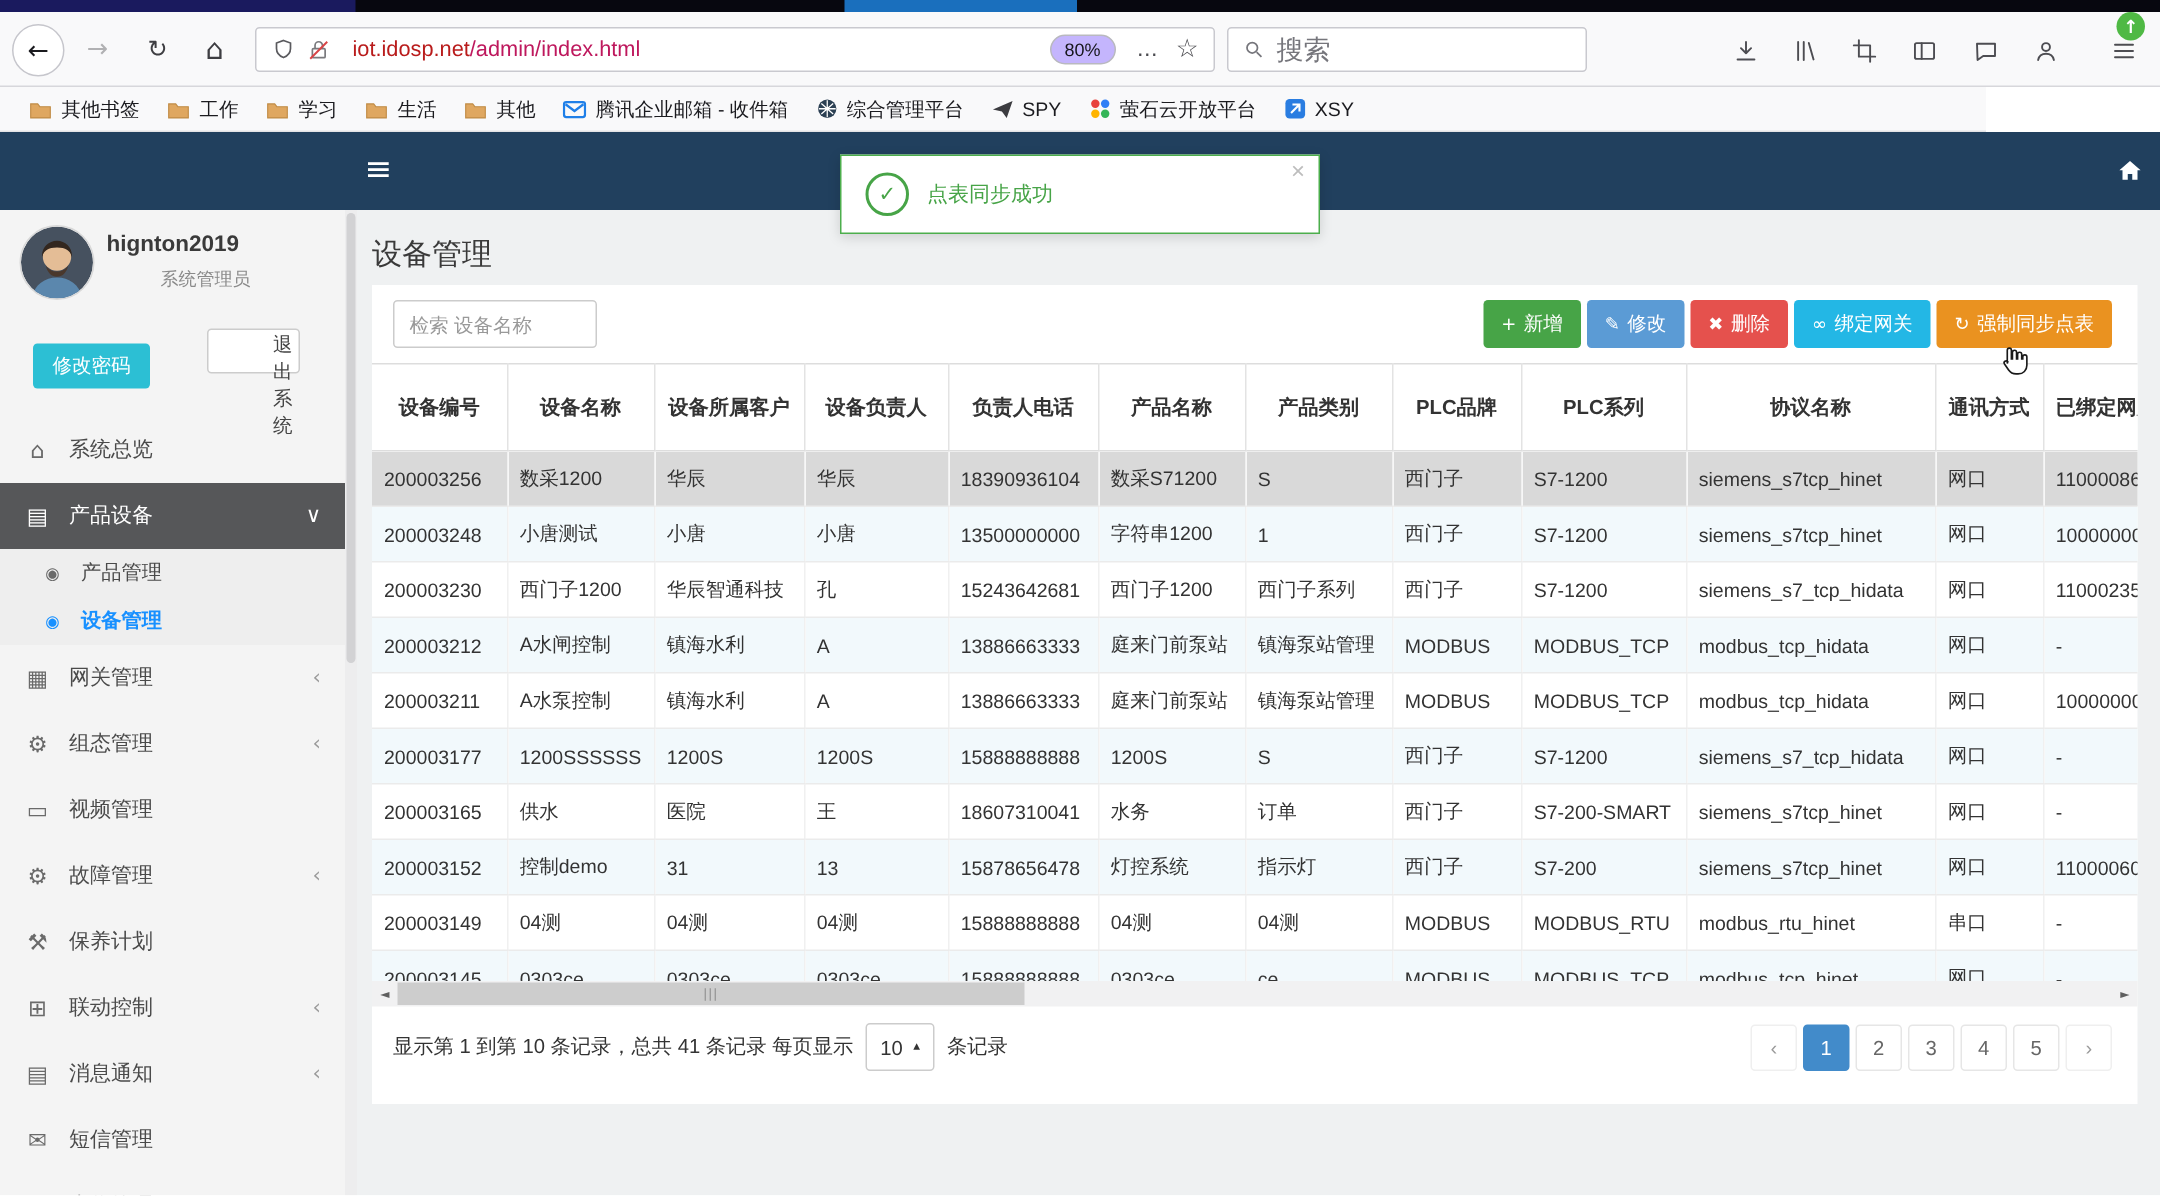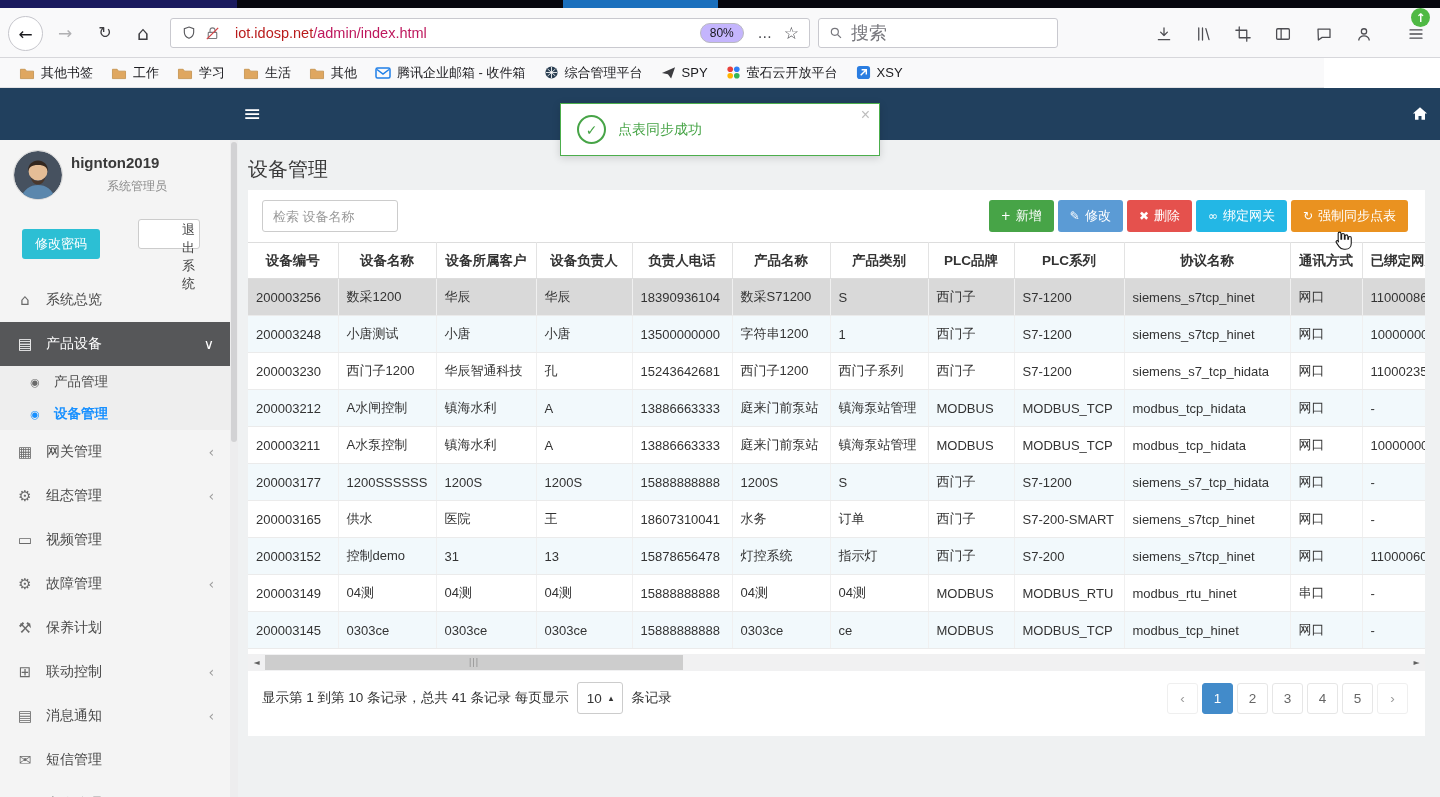--- a/index.html
+++ b/index.html
@@ -85,21 +85,21 @@
   .abtn{border:none;border-radius:3px;color:#fff;font-size:13px;font-family:inherit;display:flex;align-items:center;gap:5px;padding:0 12px;}
   .abtn .ag{font-family:"DejaVu Sans",sans-serif;font-size:12px;}
   .abtn.green{background:#47a447;}
   .abtn.blue{background:#5b9bd5;}
   .abtn.red{background:#e5514d;}
   .abtn.cyan{background:#23b7e5;}
   .abtn.orange{background:#ea9220;}
 
   .table-wrap{position:absolute;left:0;top:52px;width:1177px;height:412px;overflow:hidden;}
   table{border-collapse:collapse;table-layout:fixed;width:1314px;font-size:13px;color:#333;}
-  th{height:36px;font-weight:bold;font-size:13.5px;text-align:center;background:#fff;
+  th{height:58px;font-weight:bold;font-size:13.5px;text-align:center;background:#fff;
      border-top:1px solid #ddd;border-bottom:1px solid #ddd;border-right:1px solid #e3e3e3;
      overflow:hidden;white-space:nowrap;box-sizing:border-box;}
   th.th-left{text-align:left;padding-left:8px;}
   td{height:37px;padding:0 8px;border-bottom:1px solid #ebebeb;border-right:1px solid #f0f0f0;
      overflow:hidden;white-space:nowrap;box-sizing:border-box;}
   tbody tr:nth-child(even){background:#f2f9fc;}
   tbody tr.selected{background:#d9d9d9;}
 
   .hscroll{position:absolute;left:0;top:464px;width:1177px;height:17px;background:#f1f1f2;display:flex;align-items:center;}
   .hs-arrow{width:17px;height:17px;display:flex;align-items:center;justify-content:center;font-size:8px;color:#5f5f5f;}

